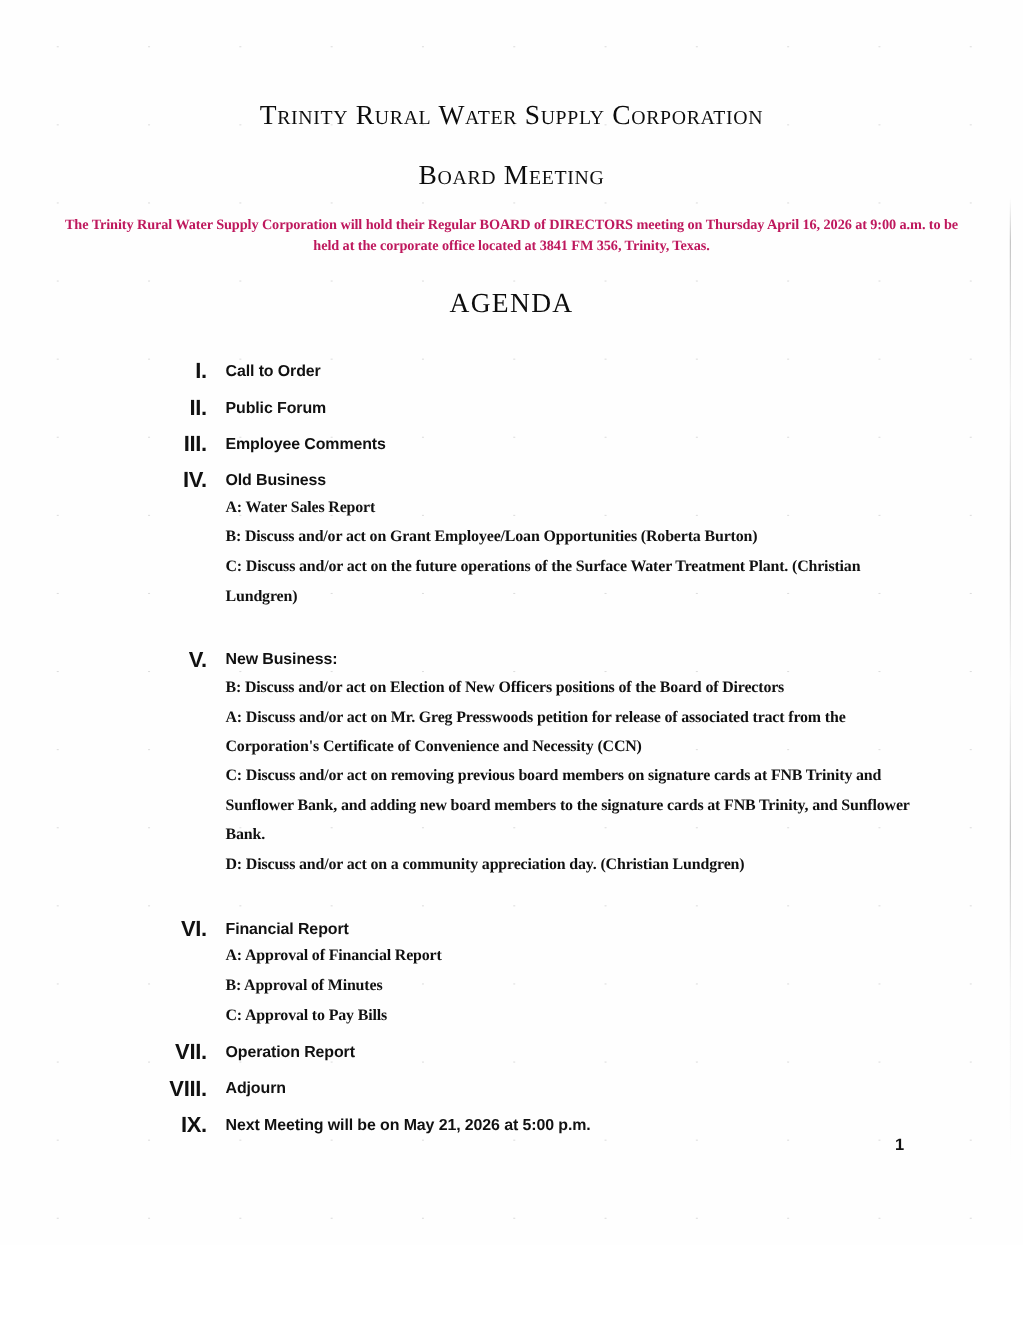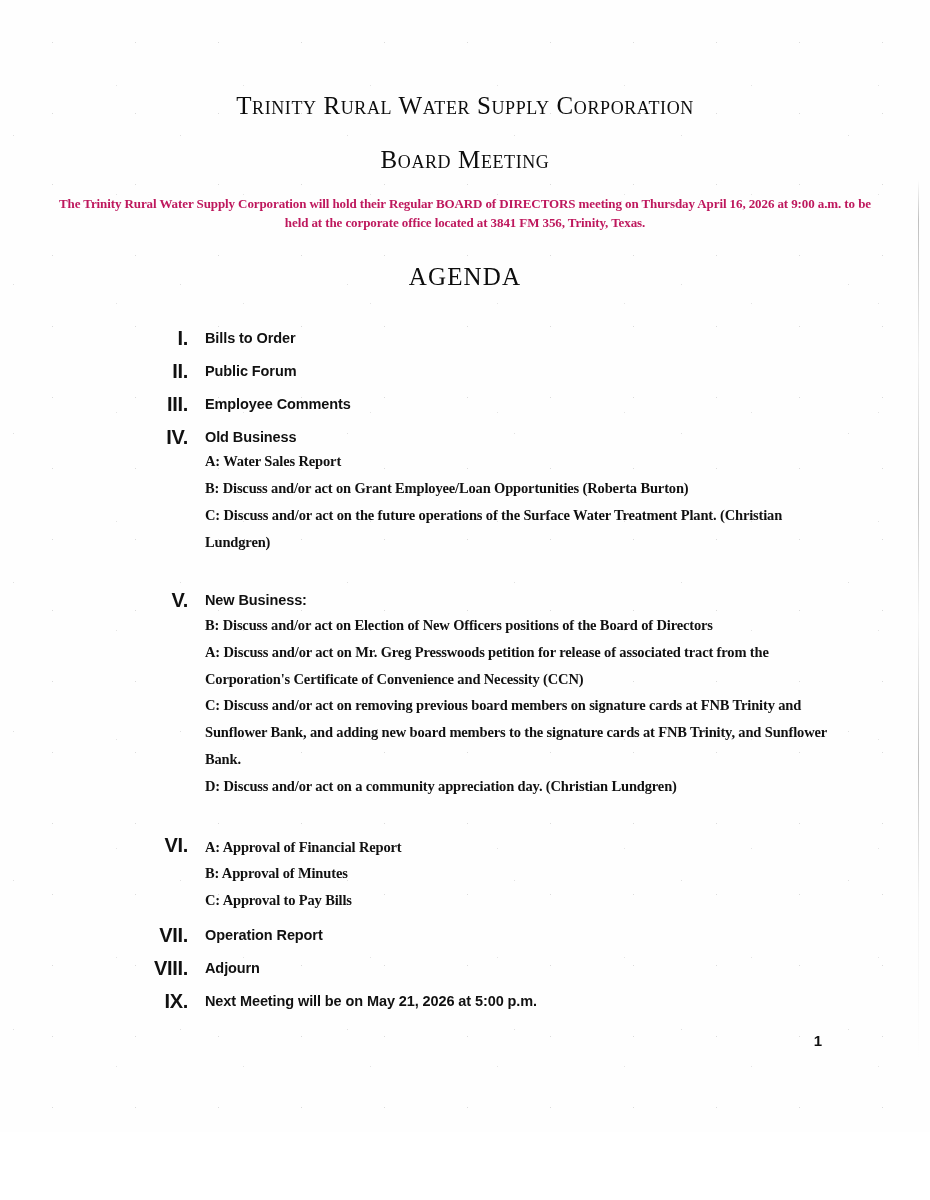--- a/index.html
+++ b/index.html
@@ -168,21 +168,21 @@
     </div>
 
     <p class="intro">The Trinity Rural Water Supply Corporation will hold their Regular BOARD of DIRECTORS meeting on Thursday April 16, 2026 at 9:00 a.m. to be held at the corporate office located at 3841 FM 356, Trinity, Texas.</p>
 
     <div class="agenda-heading">AGENDA</div>
 
     <div class="agenda-list" id="agenda-list">
         <div class="agenda-item">
           <div class="numeral">I.</div>
           <div class="item-body">
-            <div class="item-label">Bills to Order</div>
+            <div class="item-label">Call to Order</div>
           </div>
         </div>
         <div class="agenda-item">
           <div class="numeral">II.</div>
           <div class="item-body">
             <div class="item-label">Public Forum</div>
           </div>
         </div>
         <div class="agenda-item">
           <div class="numeral">III.</div>
@@ -209,20 +209,21 @@
               <li class="subitem">B: Discuss and/or act on Election of New Officers positions of the Board of Directors</li>
               <li class="subitem">A: Discuss and/or act on Mr. Greg Presswoods petition for release of associated tract from the Corporation's Certificate of Convenience and Necessity (CCN)</li>
               <li class="subitem">C: Discuss and/or act on removing previous board members on signature cards at FNB Trinity and Sunflower Bank, and adding new board members to the signature cards at FNB Trinity, and Sunflower Bank.</li>
               <li class="subitem">D: Discuss and/or act on a community appreciation day. (Christian Lundgren)</li>
             </ul>
           </div>
         </div>
         <div class="agenda-item gap-before">
           <div class="numeral">VI.</div>
           <div class="item-body">
+            <div class="item-label">Financial Report</div>
             <ul class="subitems">
               <li class="subitem">A: Approval of Financial Report</li>
               <li class="subitem">B: Approval of Minutes</li>
               <li class="subitem">C: Approval to Pay Bills</li>
             </ul>
           </div>
         </div>
         <div class="agenda-item">
           <div class="numeral">VII.</div>
           <div class="item-body">

